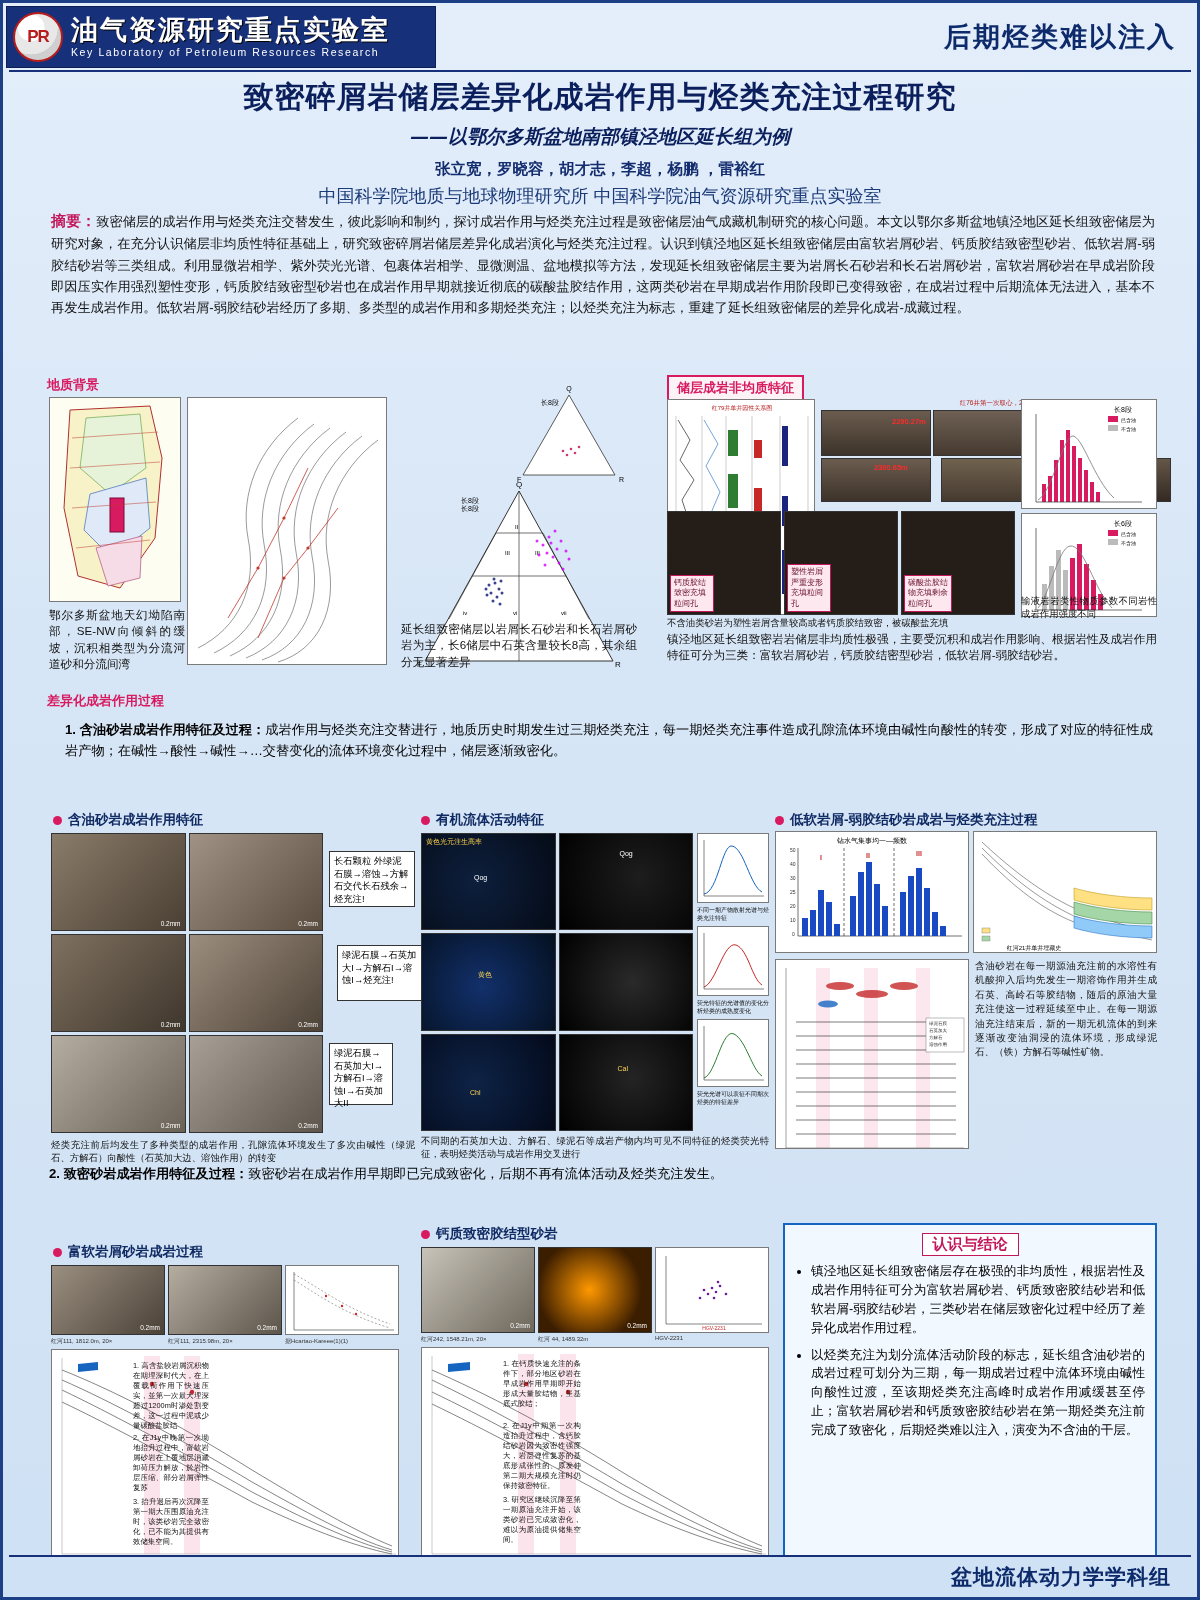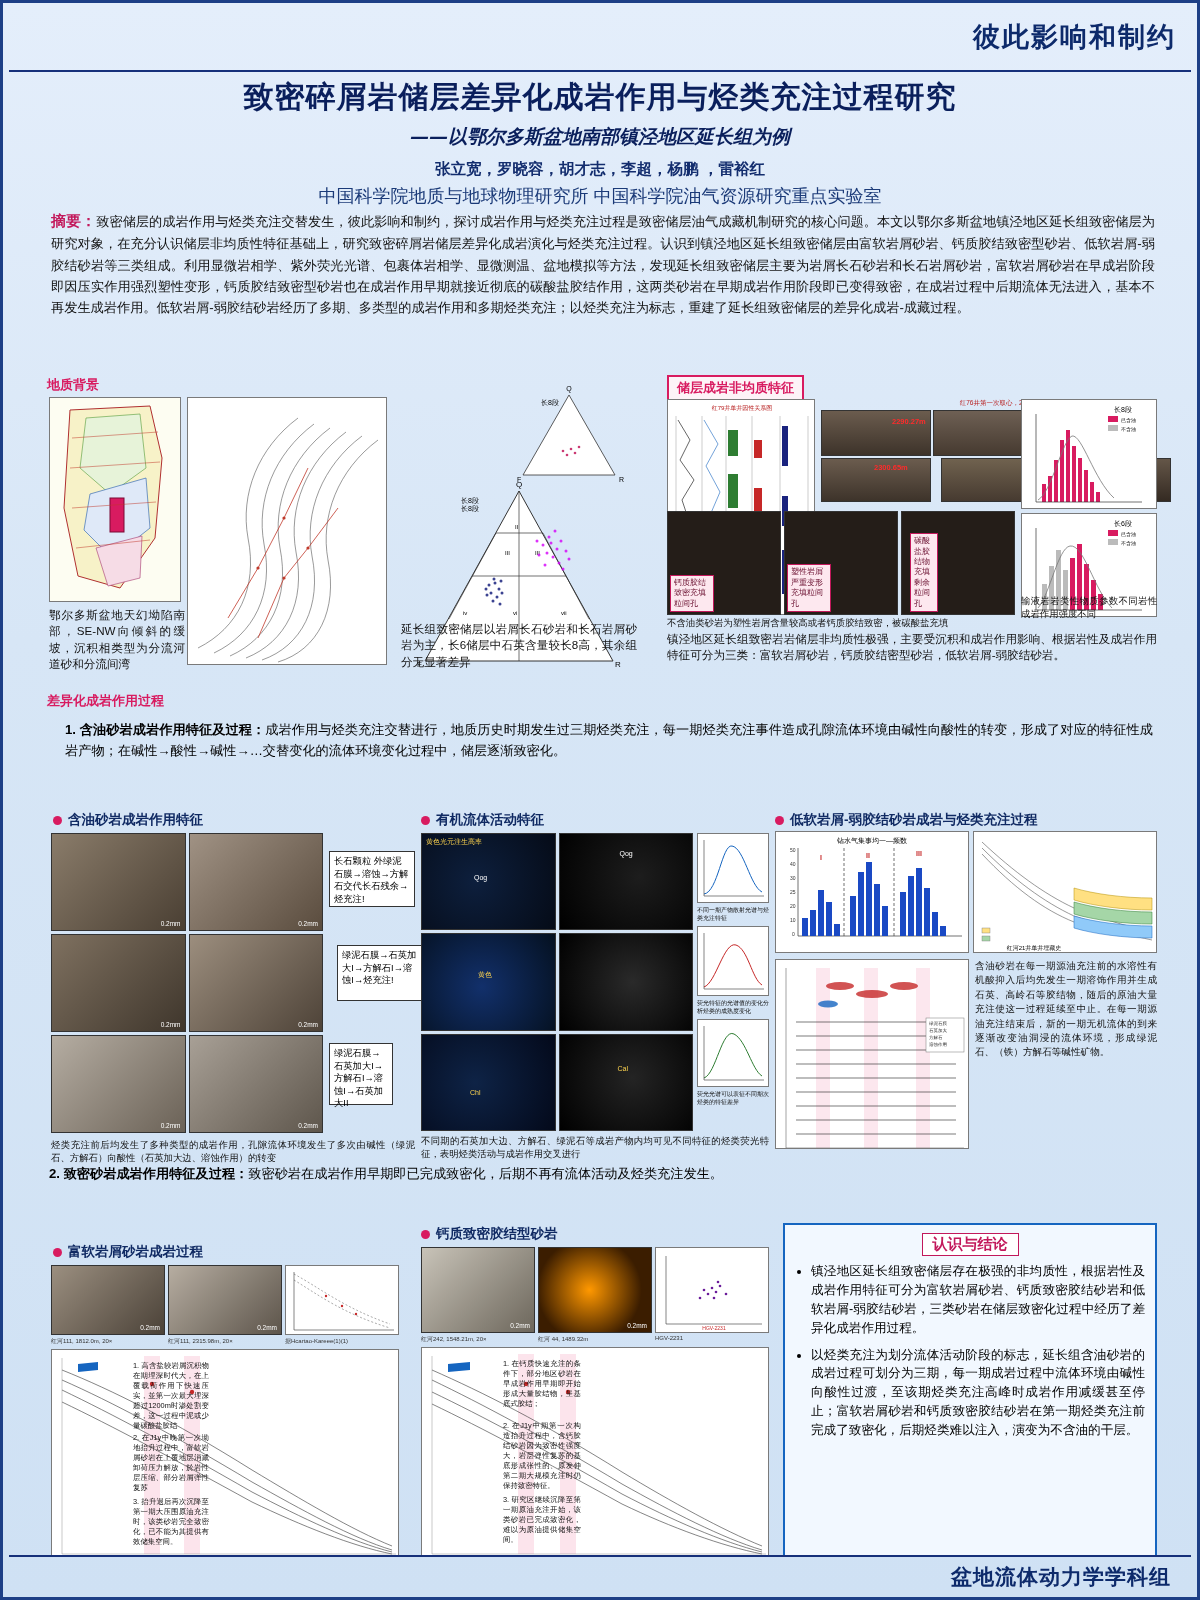--- a/index.html
+++ b/index.html
@@ -118,22 +118,29 @@
 
   
   svg{display:block;}
 </style>
 </head>
 <body>
 
 <div class="poster">
 
   <div class="header">
+    <div class="lab-banner">
+      <div class="lab-logo">PR</div>
+      <div class="lab-texts">
+        <div class="lab-cn">油气资源研究重点实验室</div>
+        <div class="lab-en">Key  Laboratory  of  Petroleum  Resources  Research</div>
+      </div>
+    </div>
     <div class="header-right">
-      <span>彼此影响和制约</span>
+      <span>后期烃类难以注入</span>
     </div>
   </div>
   <div class="header-rule"></div>
 
   <div class="title-block">
     <div class="title">致密碎屑岩储层差异化成岩作用与烃类充注过程研究</div>
     <div class="subtitle">——以鄂尔多斯盆地南部镇泾地区延长组为例</div>
     <div class="authors">张立宽，罗晓容，胡才志，李超，杨鹏 ，雷裕红</div>
     <div class="affil">中国科学院地质与地球物理研究所  中国科学院油气资源研究重点实验室</div>
   </div>
@@ -374,21 +381,21 @@
   </div>
 
   <div style="position:absolute;top:508px;left:664px;width:348px;height:104px;display:flex;gap:3px;">
     <div class="photo dark" style="flex:1;">
       <div class="pink-box" style="position:absolute;left:2px;bottom:2px;width:44px;">钙质胶结致密充填粒间孔</div>
     </div>
     <div class="photo dark" style="flex:1;">
       <div class="pink-box" style="position:absolute;left:2px;bottom:2px;width:44px;">塑性岩屑严重变形充填粒间孔</div>
     </div>
     <div class="photo dark" style="flex:1;">
-      <div class="pink-box" style="position:absolute;left:8px;bottom:2px;width:28px;">碳酸盐胶结物充填剩余粒间孔</div>
+      <div class="pink-box" style="position:absolute;left:2px;bottom:2px;width:48px;">碳酸盐胶结物充填剩余粒间孔</div>
     </div>
   </div>
   <div class="cap-s" style="position:absolute;top:614px;left:664px;width:348px;">不含油类砂岩为塑性岩屑含量较高或者钙质胶结致密，被碳酸盐充填</div>
   <div class="cap-s" style="position:absolute;top:592px;left:1018px;width:136px;">输液岩岩类性物质参数不同岩性成岩作用强度不同</div>
   <div class="cap" style="position:absolute;top:628px;left:664px;width:490px;">镇泾地区延长组致密岩岩储层非均质性极强，主要受沉积和成岩作用影响、根据岩性及成岩作用特征可分为三类：富软岩屑砂岩，钙质胶结密型砂岩，低软岩屑-弱胶结砂岩。</div>
 
   <div style="position:absolute;top:688px;left:44px;">
     <span class="sec-h">差异化成岩作用过程</span>
   </div>
 

